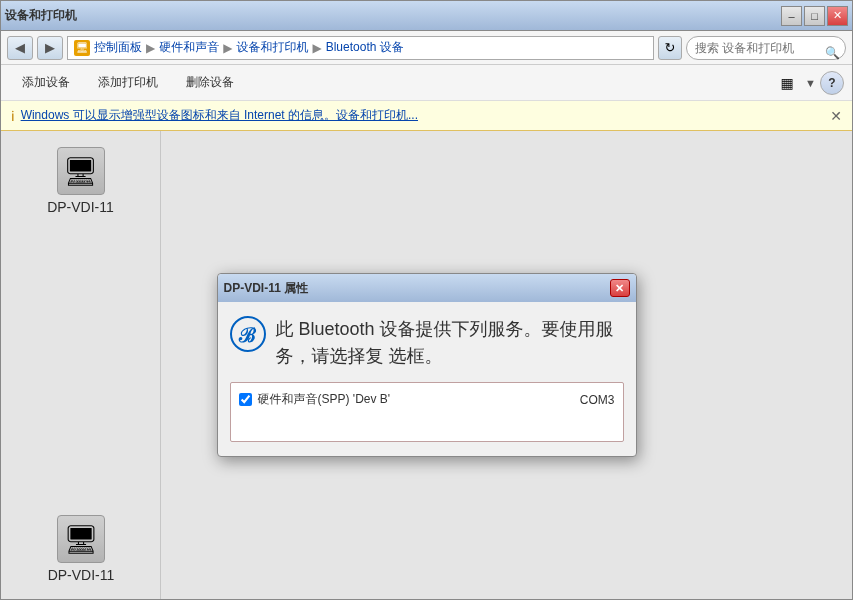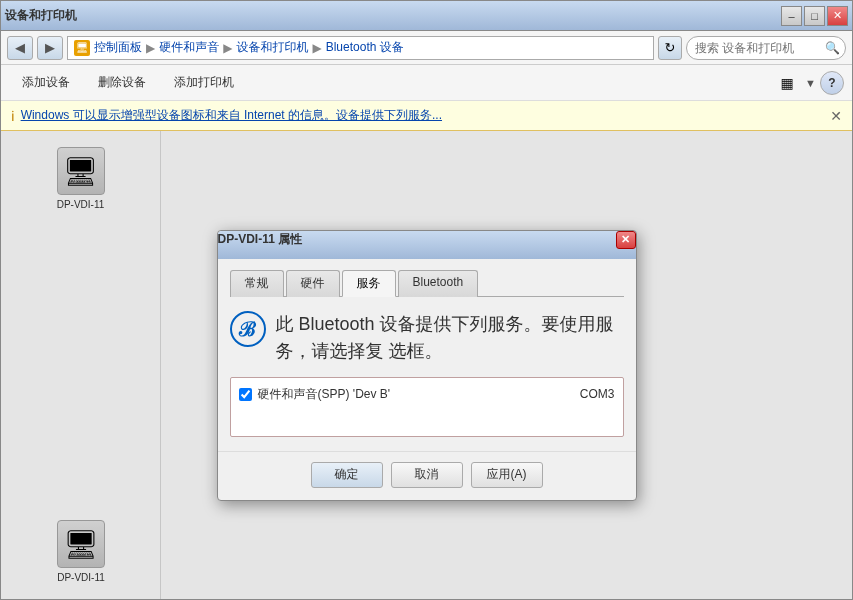--- a/index.html
+++ b/index.html
@@ -119,21 +119,21 @@
       border-radius: 12px;
       padding: 0 24px 0 8px;
       font-size: 12px;
       color: #999;
       background: white;
       position: relative;
     }
     .search-wrapper {
       position: relative;
       display: flex;
-      align-items: center;
+      align-items: flex-end;
     }
     .search-icon-inner {
       position: absolute;
       right: 6px;
       font-size: 12px;
       color: #666;
     }
     .refresh-btn {
       width: 24px;
       height: 24px;
@@ -264,21 +264,21 @@
       height: 48px;
       background: linear-gradient(180deg, #e8e8e8, #c8c8c8);
       border: 1px solid #aaa;
       border-radius: 4px;
       display: flex;
       align-items: center;
       justify-content: center;
       font-size: 28px;
     }
     .device-label {
-      font-size: 10px;
+      font-size: 14px;
       color: #333;
       text-align: center;
       margin-top: 4px;
     }
 
     
     .sidebar-bottom {
       position: absolute;
       bottom: 8px;
       left: 0;
@@ -305,23 +305,23 @@
       width: 420px;
       background: #f0f0f0;
       border: 1px solid #888;
       border-radius: 4px;
       box-shadow: 2px 4px 16px rgba(0,0,0,0.4);
     }
     .dialog-title-bar {
       height: 28px;
       background: linear-gradient(180deg, #c8daf0 0%, #a0b8d8 100%);
       display: flex;
-      align-items: flex-start;
+      align-items: center;
       justify-content: space-between;
-      padding: 0 0;
+      padding: 0 6px;
       border-radius: 4px 4px 0 0;
     }
     .dialog-title-text {
       font-size: 12px;
       font-weight: bold;
       color: #333;
     }
     .dialog-close-btn {
       width: 20px;
       height: 18px;
@@ -482,32 +482,32 @@
     </div>
     <button class="refresh-btn">↻</button>
     <div class="search-wrapper">
       <input class="search-box" type="text" placeholder="搜索 设备和打印机" style="">
       <span class="search-icon-inner">🔍</span>
     </div>
   </div>
 
   <div class="toolbar">
     <button class="toolbar-btn">添加设备</button>
+    <button class="toolbar-btn">添加打印机</button>
     <button class="toolbar-btn">删除设备</button>
-    <button class="toolbar-btn">添加打印机</button>
     <div class="toolbar-right">
       <button class="view-btn">▦</button>
       <span style="cursor:pointer;font-size:11px;color:#555;">▼</span>
       <button class="help-btn">?</button>
     </div>
   </div>
 
   <div class="info-bar">
     <span class="info-icon">ℹ</span>
-    <span style="cursor:pointer;text-decoration:underline;color:#0645ad;">Windows 可以显示增强型设备图标和来自 Internet 的信息。设备提供下列服务...</span>
+    <span style="cursor:pointer;text-decoration:underline;color:#0645ad;">Windows 可以显示增强型设备图标和来自 Internet 的信息。设备和打印机...</span>
     <span class="info-close">✕</span>
   </div>
 
   <div class="content-area">
 
     <div class="sidebar">
       <div class="device-item">
         <div class="device-icon">🖥</div>
         <div class="device-label">DP-VDI-11</div>
       </div>
@@ -524,55 +524,36 @@
 
       <div class="dialog">
 
         <div class="dialog-title-bar">
           <span class="dialog-title-text">DP-VDI-11 属性</span>
           <button class="dialog-close-btn">✕</button>
         </div>
 
         <div class="dialog-body">
 
-          <div class="tabs">
-            <div class="tab">
-              <span>常规</span>
-            </div>
-            <div class="tab">
-              <span>硬件</span>
-            </div>
-            <div class="tab active">
-              <span>服务</span>
-            </div>
-            <div class="tab">
-              <span>Bluetooth</span>
-            </div>
-          </div>
 
           <div class="service-content">
             <div class="service-header">
               <div class="bt-icon">ℬ</div>
               <div class="service-desc">此 Bluetooth 设备提供下列服务。要使用服务，请选择复
 选框。</div>
             </div>
             <div class="service-list-box">
               <div class="service-item">
                 <input type="checkbox" checked="" style="">
                 <span class="service-item-label">硬件和声音(SPP) 'Dev B'</span>
                 <span class="service-item-port">COM3</span>
               </div>
             </div>
           </div>
 
         </div>
 
-        <div class="dialog-footer">
-          <button class="footer-btn primary">确定</button>
-          <button class="footer-btn">取消</button>
-          <button class="footer-btn">应用(A)</button>
-        </div>
 
       </div>
     </div>
 
   </div>
 </div>
 
 </body></html>

